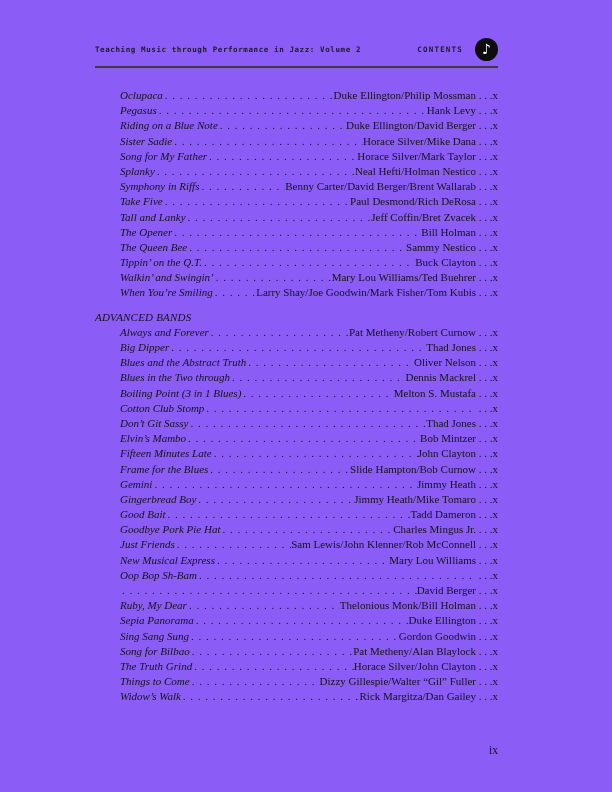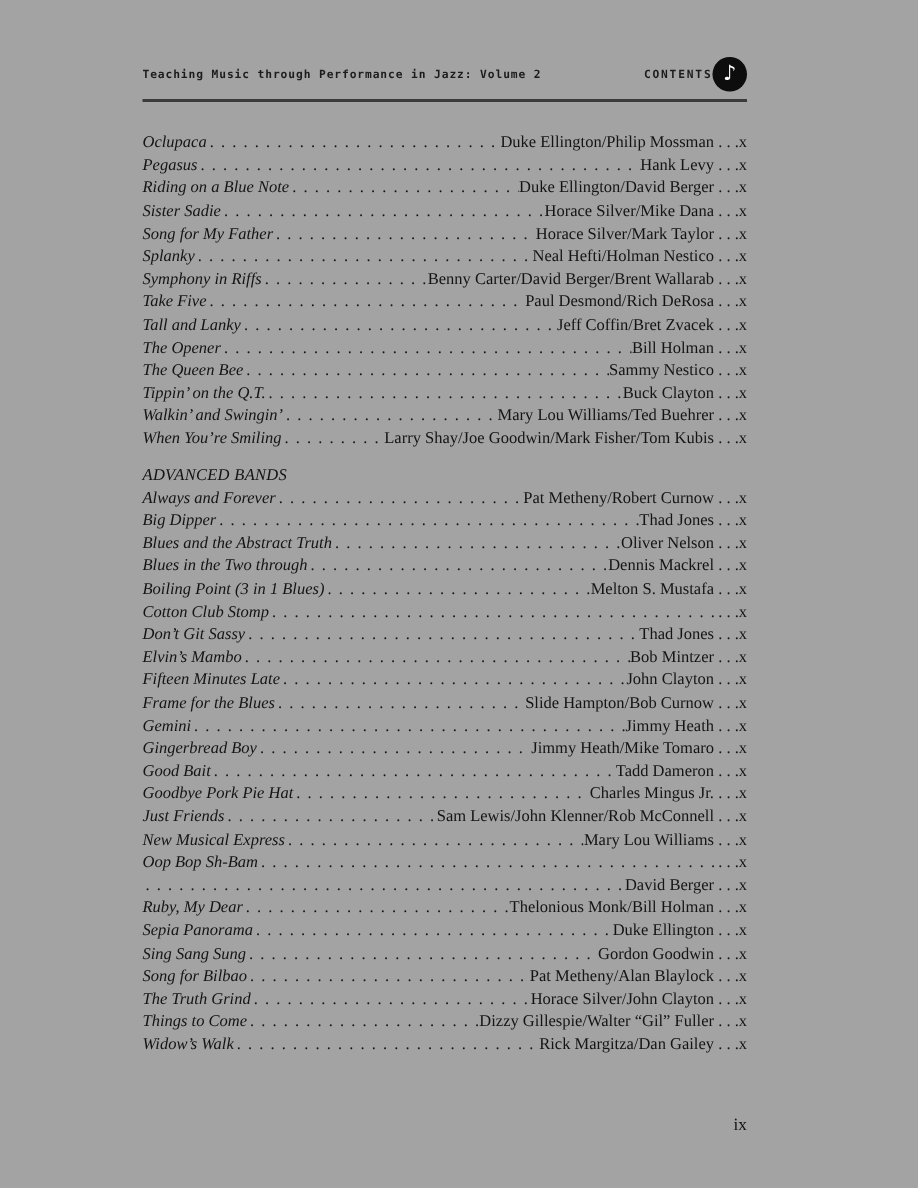--- a/index.html
+++ b/index.html
@@ -1,34 +1,34 @@
 <!DOCTYPE html>
 <html><head>
 <meta charset="utf-8">
 <style>
   html,body { margin:0; padding:0; background:#ffffff; }
   .page {
     position:relative;
     width:612px; height:792px;
-    background:#a3a3a3;
+    background:#8b5cf6;
     font-family:"Liberation Serif", serif;
     color:#141414;
     overflow:hidden;
   }
   
   .runhead {
     position:absolute; top:36px; left:95px; width:403px; height:26px;
     display:flex; align-items:center; justify-content:space-between;
   }
   .runhead-title {
     font-family:"DejaVu Sans Mono", monospace;
     font-weight:bold; font-size:7.5px; letter-spacing:0.6px;
     color:#1c1c1c; white-space:nowrap;
   }
-  .runhead-right { display:flex; align-items:center; gap:0; }
+  .runhead-right { display:flex; align-items:center; gap:12px; }
   .runhead-contents {
     font-family:"DejaVu Sans Mono", monospace;
     font-weight:bold; font-size:7.5px; letter-spacing:1.2px;
     color:#1c1c1c;
   }
   .logo {
     width:23px; height:23px; border-radius:50%;
     background:#0d0d0d; position:relative; flex:0 0 auto;
   }
   .logo .glyph {
@@ -45,21 +45,21 @@
   .toc {
     position:absolute; top:88px; left:95px; width:403px;
     font-size:11px; line-height:15.2px;
   }
   .toc-heading {
     font-style:italic; letter-spacing:0.2px;
     margin-top:9px;
     height:15.2px;
   }
   .toc-row {
-    display:flex; align-items:baseline; height:15.2px; white-space:nowrap;
+    display:flex; align-items:baseline; height:15.2px; white-space:nowrap;margin-left:25px;
   }
   .toc-title { flex:0 0 auto; font-style:italic; }
   .dots {
     flex:1 1 0; min-width:0; overflow:hidden;
     white-space:nowrap; padding:0 2px; color:#141414;
   }
   .dots::before {
     content:". . . . . . . . . . . . . . . . . . . . . . . . . . . . . . . . . . . . . . . . . . . . . . . . . . . . . . . . . . . .";
     word-spacing:2px;
   }

